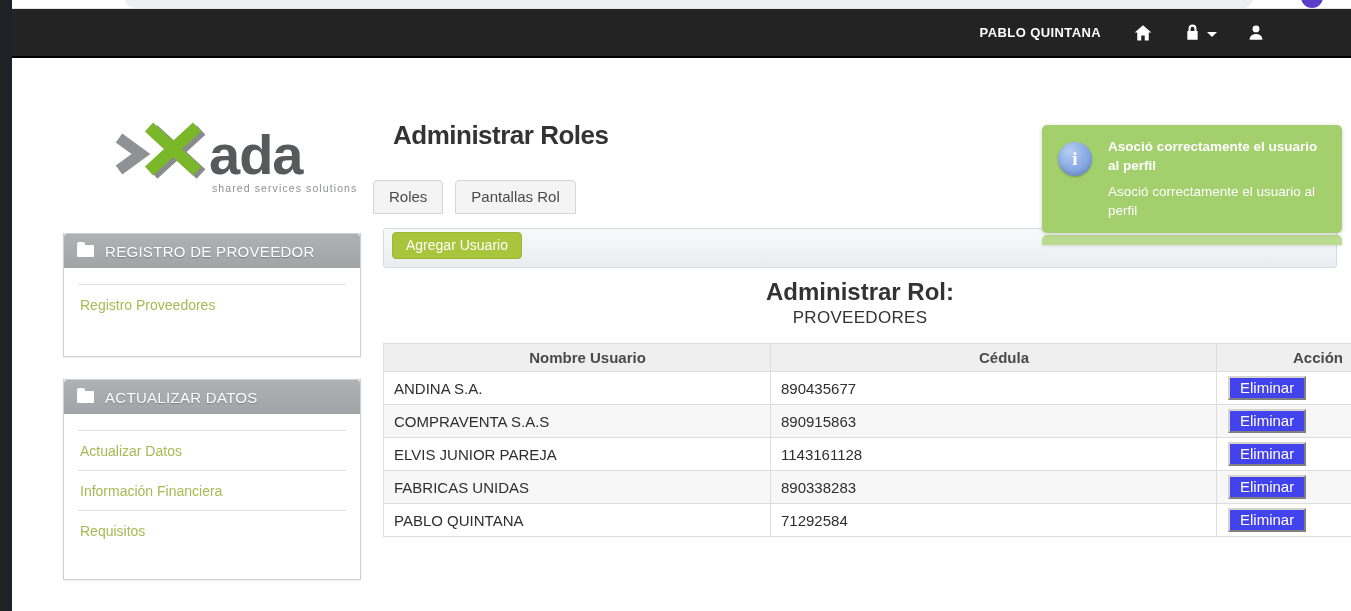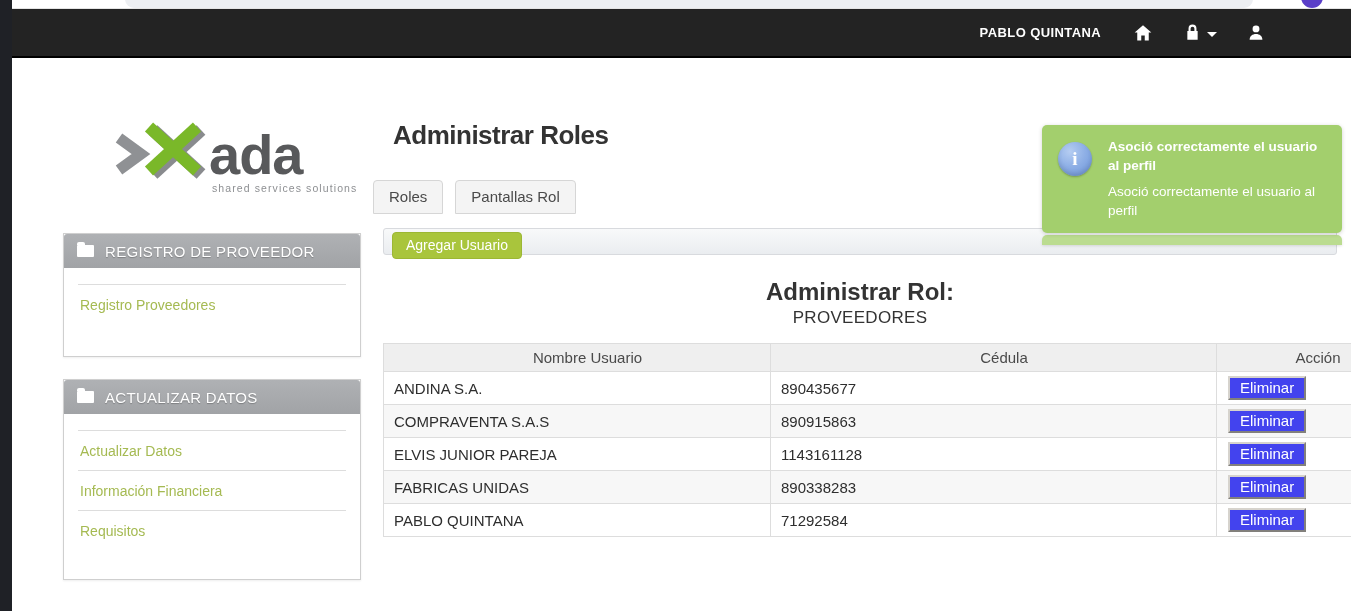--- a/index.html
+++ b/index.html
@@ -71,39 +71,39 @@
     letter-spacing:.3px; border-radius:3px 3px 0 0; text-shadow:0 1px 1px rgba(0,0,0,.25);
   }
   .folder-icon { position:relative; width:17px; height:12px; background:#fff; border-radius:1px; margin-right:11px; flex:0 0 auto; }
   .folder-icon::before { content:""; position:absolute; top:-3px; left:0; width:8px; height:3px; background:#fff; border-radius:2px 2px 0 0; }
   .panel-body { padding:16px 14px 0; }
   .panel-divider { border-top:1px solid #ddd; }
   .panel-link { display:block; padding:12px 2px 11px; font-size:14px; color:#a5ba52; text-decoration:none; cursor:pointer; }
 
   
   .toolbar {
-    position:absolute; left:383px; top:228px; width:954px; height:27px;
+    position:absolute; left:383px; top:228px; width:954px; height:40px;
     background:linear-gradient(#f8f9fa,#eaedf0); border:1px solid #d8dade; border-radius:3px;
   }
   .btn-agregar {
     position:absolute; left:8px; top:3px;
     background:#a9c53c; border:1px solid #9cb734; border-radius:4px;
     color:#fff; font-size:14px; padding:4px 13px 5px; cursor:pointer;
     font-family:"Liberation Sans", sans-serif;
   }
   .role-heading { position:absolute; left:383px; top:278px; width:954px; text-align:center; font-size:24px; font-weight:bold; color:#333; }
   .role-name   { position:absolute; left:383px; top:308px; width:954px; text-align:center; font-size:17px; color:#333; letter-spacing:.3px; }
 
   
   .roles-table {
     position:absolute; left:383px; top:343px; width:954px;
     border-collapse:collapse; font-size:15px; color:#2e2e2e; table-layout:fixed;
   }
   .roles-table th {
-    background:#efefef; border:1px solid #ddd; font-weight:normal; color:#4a4a4a;
+    background:#efefef; border:1px solid #ddd; font-weight:bold; color:#4a4a4a;
     height:28px; text-align:center; font-size:15px;padding-left:21px;
   }
   .roles-table td { border:1px solid #ddd; height:33px; padding:2px 8px 2px 10px; background:#fff; }
   .roles-table tr:nth-child(even) td { background:#f7f7f7; }
   .col-name { width:387px; }
   .col-cedula { width:446px;margin-top:8px; }
   .col-action { width:182px; }
   .btn-eliminar {
     background:#4343ee; color:#fff; border:2px outset #d6d3cd;
     font-size:15px; padding:1px 10px 2px; cursor:pointer; margin-left:1px;

